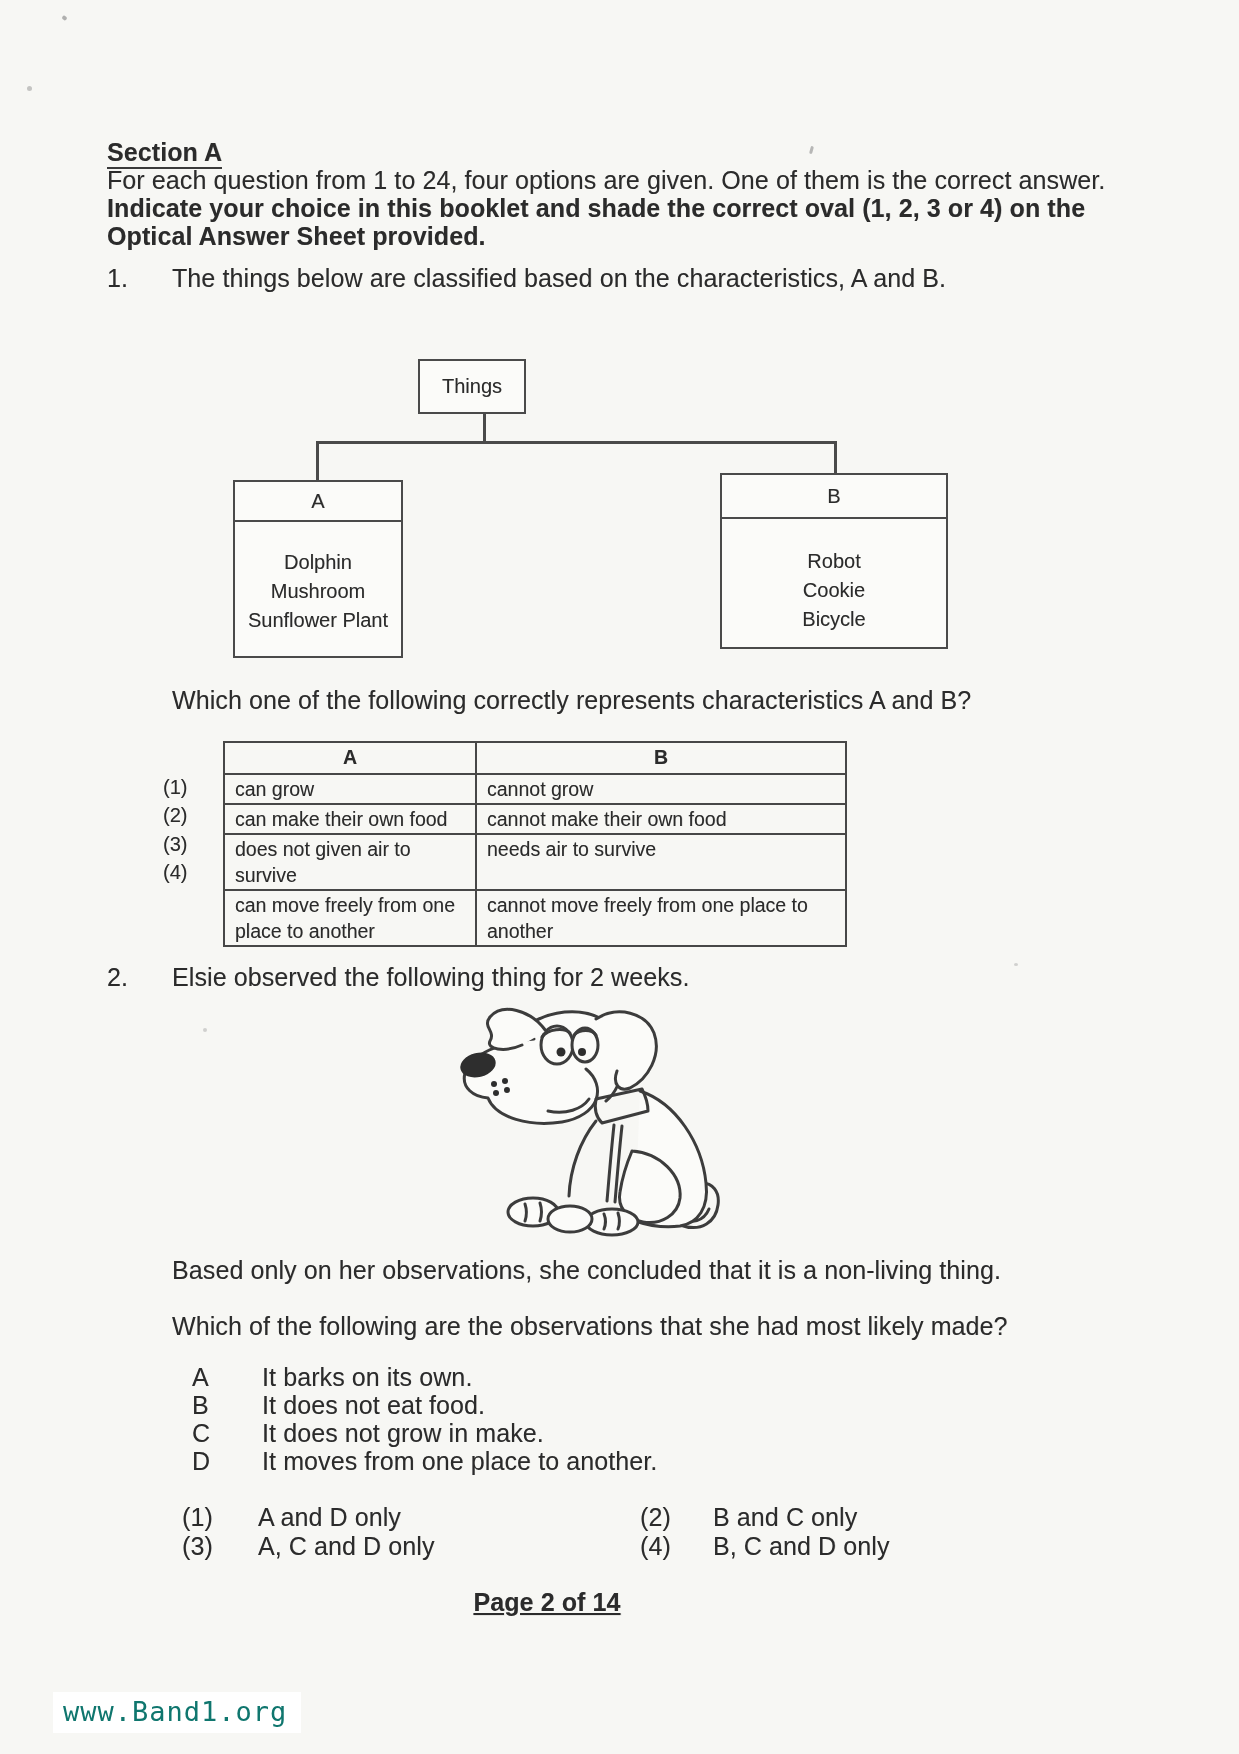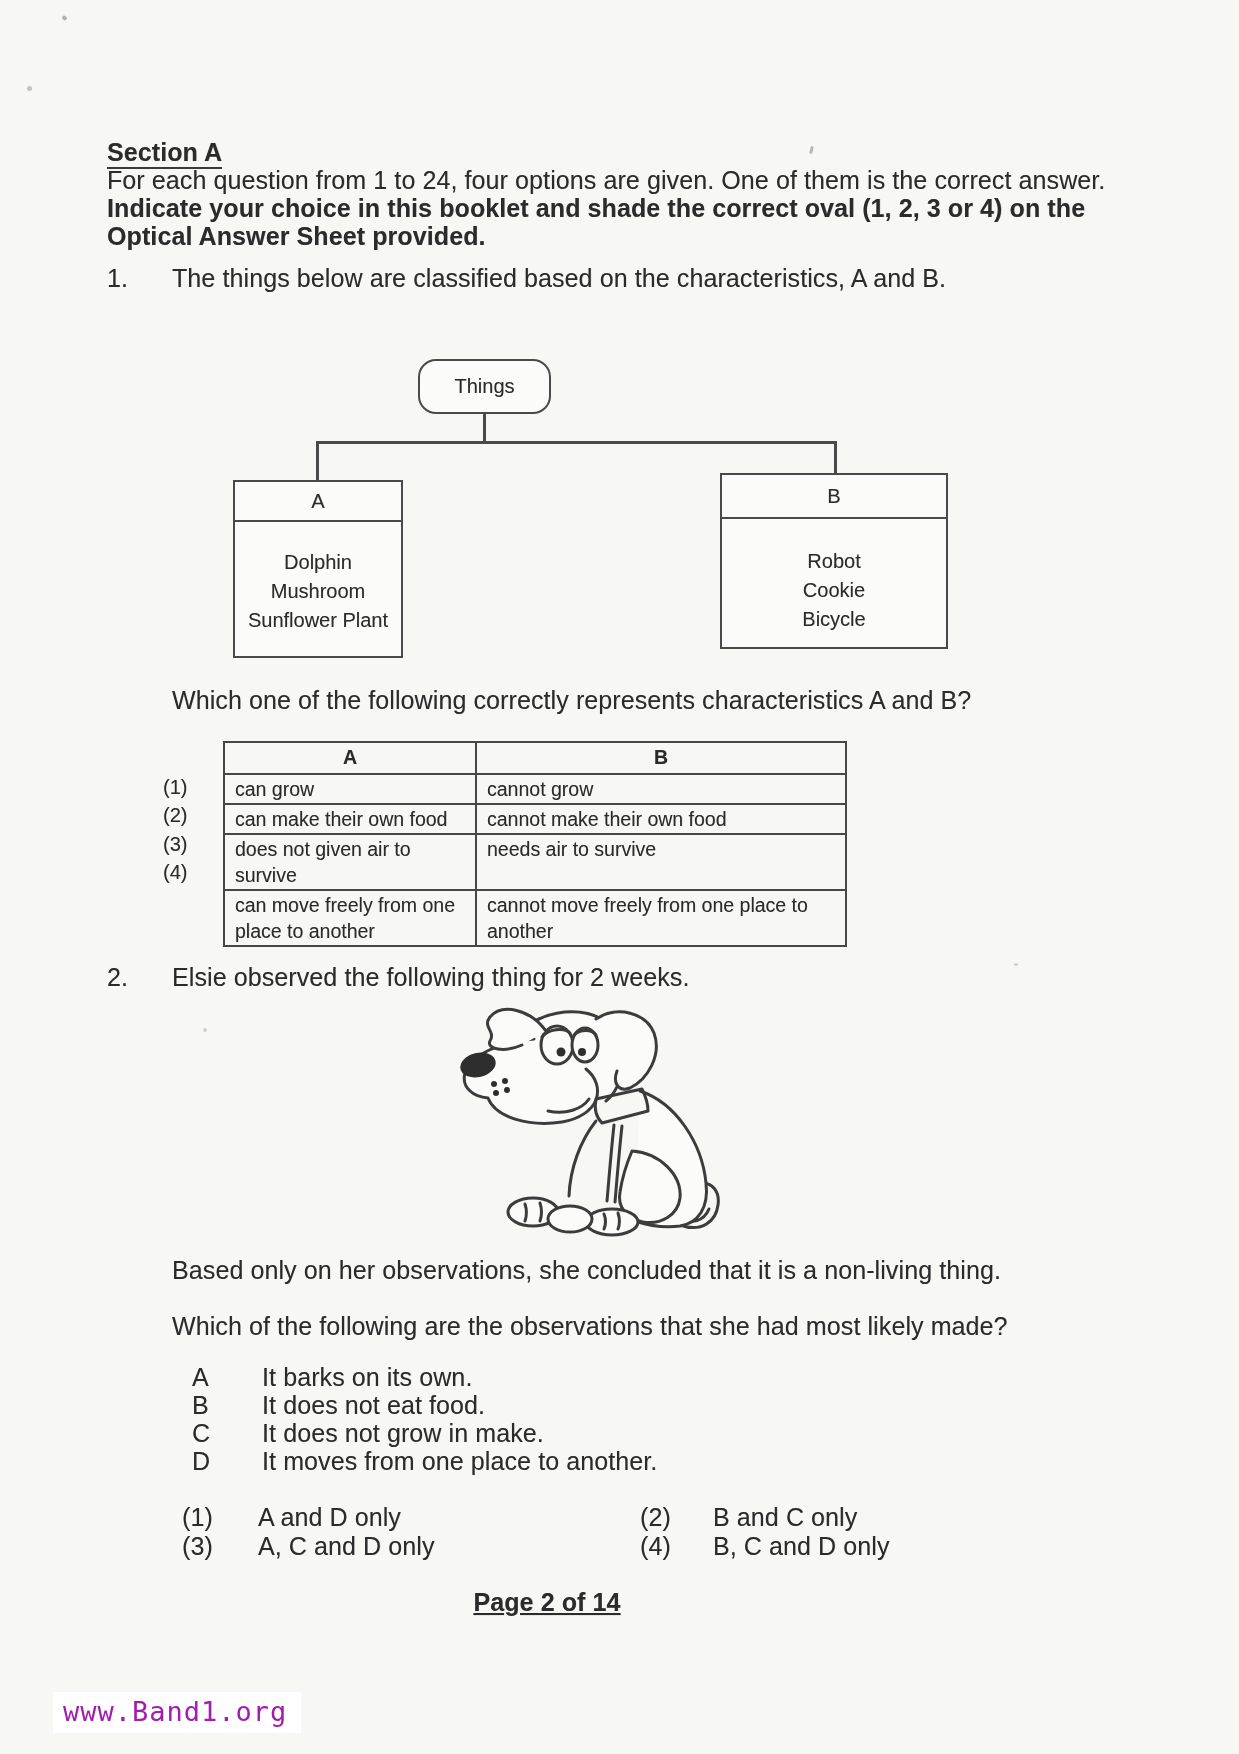--- a/index.html
+++ b/index.html
@@ -31,21 +31,21 @@
   .ctable td,.ctable th{border:2px solid #474747;padding:1px 10px 1px 10px;vertical-align:top;
           text-align:left;line-height:26px;font-weight:normal;
           text-shadow:.3px .3px .6px rgba(70,70,70,.35);}
   .ctable th{text-align:center;font-weight:bold;height:28px;}
   .optnum{position:absolute;left:163px;font-size:20px;
           text-shadow:.3px .3px .6px rgba(70,70,70,.35);}
   
   .speck{position:absolute;background:#777;border-radius:50%;}
   .watermark{position:absolute;left:53px;top:1692px;background:#ffffff;
              font-family:"DejaVu Sans Mono","Liberation Mono",monospace;
-             font-size:27px;color:#a21caf;padding:4px 14px 6px 10px;letter-spacing:1px;}
+             font-size:27px;color:#0f766e;padding:4px 14px 6px 10px;letter-spacing:1px;}
   svg.dog{position:absolute;left:430px;top:993px;}
 </style>
 </head>
 <body>
 
 <div class="page">
 
   <div class="speck" style="left:62px;top:16px;width:5px;height:4px;opacity:.55;transform:rotate(40deg);border-radius:2px;"></div>
   <div class="speck" style="left:27px;top:86px;width:5px;height:5px;opacity:.4;"></div>
   <div class="speck" style="left:810px;top:146px;width:3px;height:8px;opacity:.5;border-radius:2px;transform:rotate(15deg);"></div>
@@ -55,21 +55,21 @@
 
   <div class="txt section-title">Section A</div>
   <div class="txt" style="left:107px;top:166px;">For each question from 1 to 24, four options are given. One of them is the correct answer.</div>
   <div class="txt b" style="left:107px;top:194px;">Indicate your choice in this booklet and shade the correct oval (1, 2, 3 or 4) on the</div>
   <div class="txt b" style="left:107px;top:222px;">Optical Answer Sheet provided.</div>
 
   <div class="txt" style="left:107px;top:264px;">1.</div>
   <div class="txt" style="left:172px;top:264px;">The things below are classified based on the characteristics, A and B.</div>
 
   <div>
-    <div class="dbox" style="left:418px;top:359px;width:133px;height:55px;border-radius:18px;">
+    <div class="dbox" style="left:418px;top:359px;width:108px;height:55px;">
       <div class="hdr" style="height:100%;border-bottom:none;">Things</div>
     </div>
     <div class="line" style="left:483px;top:413px;width:3px;height:29px;"></div>
     <div class="line" style="left:316px;top:441px;width:521px;height:3px;"></div>
     <div class="line" style="left:316px;top:441px;width:3px;height:41px;"></div>
     <div class="line" style="left:834px;top:441px;width:3px;height:34px;"></div>
 
     <div class="dbox" style="left:233px;top:480px;width:170px;height:178px;">
       <div class="hdr" style="height:38px;">A</div>
       <div class="bodytxt" style="padding-top:26px;">

